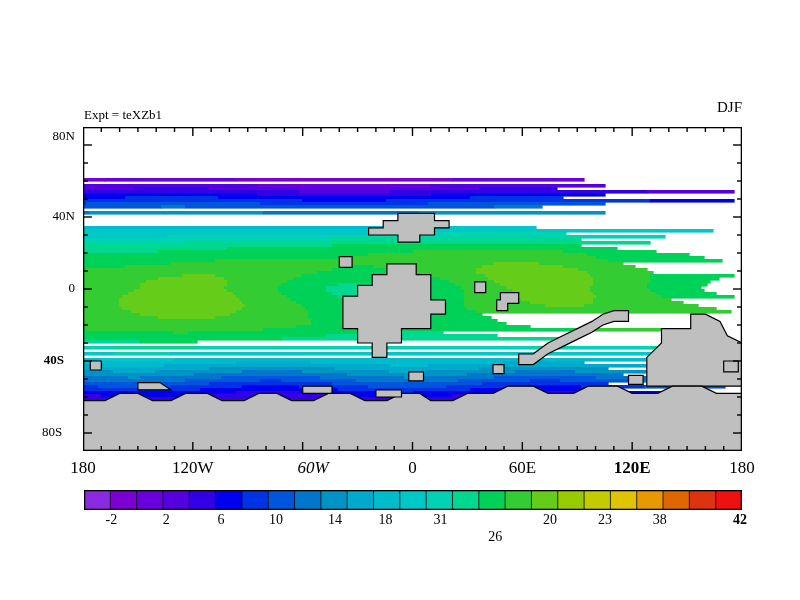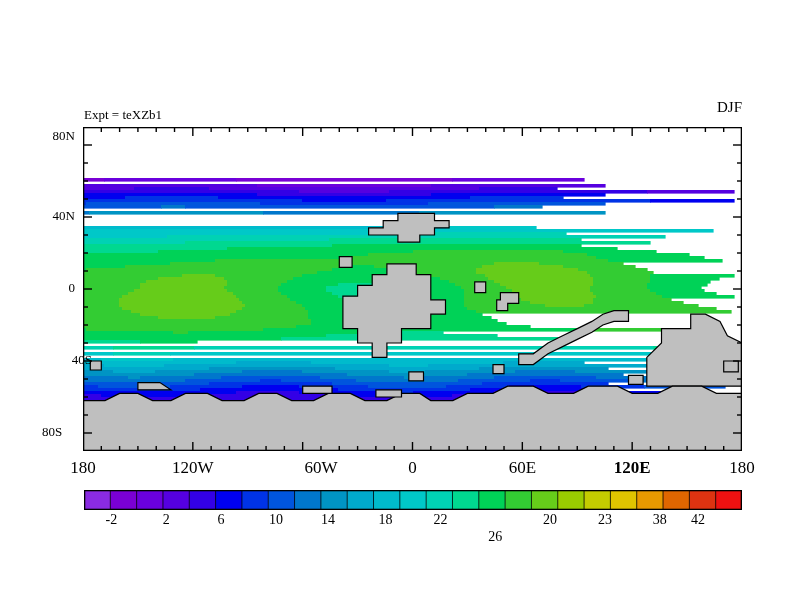--- a/index.html
+++ b/index.html
@@ -503,27 +503,27 @@
           <line x1="0" y1="306" x2="9" y2="306" stroke="#000" stroke-width="1.4"></line>
           <line x1="659" y1="306" x2="650" y2="306" stroke="#000" stroke-width="1.4"></line>
         </g>
       </svg>
     </div>
 
   <div id="ylabels">
       <div class="ylab" style="left: 29px; top: 128px;">80N</div>
       <div class="ylab" style="left: 29px; top: 208px;">40N</div>
       <div class="ylab" style="left: 29px; top: 280px;">0</div>
-      <div class="ylab" style="left: 46px; top: 352px;">40S</div>
+      <div class="ylab" style="left: 18px; top: 352px; font-weight: bold;">40S</div>
       <div class="ylab" style="left: 29px; top: 424px; text-align: center;">80S</div>
     </div>
   <div id="xlabels">
       <div class="xlab" style="left: 48px;">180</div>
       <div class="xlab" style="left: 157.833px;">120W</div>
-      <div class="xlab" style="left: 286px;">60W</div>
+      <div class="xlab" style="left: 278px; font-style: italic;">60W</div>
       <div class="xlab" style="left: 377.5px;">0</div>
       <div class="xlab" style="left: 487.333px;">60E</div>
       <div class="xlab" style="left: 597.167px; font-weight: bold;">120E</div>
       <div class="xlab" style="left: 707px;">180</div>
     </div>
 
   <div id="cbarwrap">
       <svg width="658" height="20" viewBox="0 0 658 20">
         <rect x="0.00" y="0" width="26.82" height="20" fill="#8a2be2"></rect>
         <rect x="26.32" y="0" width="26.82" height="20" fill="#7a00d4"></rect>
@@ -575,23 +575,23 @@
         <line x1="605.36" y1="0" x2="605.36" y2="20" stroke="#000" stroke-width="0.8"></line>
         <line x1="631.68" y1="0" x2="631.68" y2="20" stroke="#000" stroke-width="0.8"></line>
         <rect x="0.5" y="0.5" width="657" height="19" fill="none" stroke="#000" stroke-width="1.6"></rect>
       </svg>
     </div>
   <div id="cblabels">
       <div class="cblab" style="left: 86.4167px;">-2</div>
       <div class="cblab" style="left: 141.25px;">2</div>
       <div class="cblab" style="left: 196.083px;">6</div>
       <div class="cblab" style="left: 250.917px;">10</div>
-      <div class="cblab" style="left: 303px;">14</div>
+      <div class="cblab" style="left: 310px;">14</div>
       <div class="cblab" style="left: 360.583px;">18</div>
-      <div class="cblab" style="left: 415.417px;">22</div>
+      <div class="cblab" style="left: 415.417px;">31</div>
       <div class="cblab" style="left: 470.25px; margin-top: 17px;">26</div>
       <div class="cblab" style="left: 525.083px;">20</div>
       <div class="cblab" style="left: 579.917px;">23</div>
       <div class="cblab" style="left: 634.75px;">38</div>
-      <div class="cblab" style="left: 673px;">42</div>
+      <div class="cblab" style="left: 715px; font-weight: bold;">42</div>
     </div>
 
 </div>
 
 </body></html>

